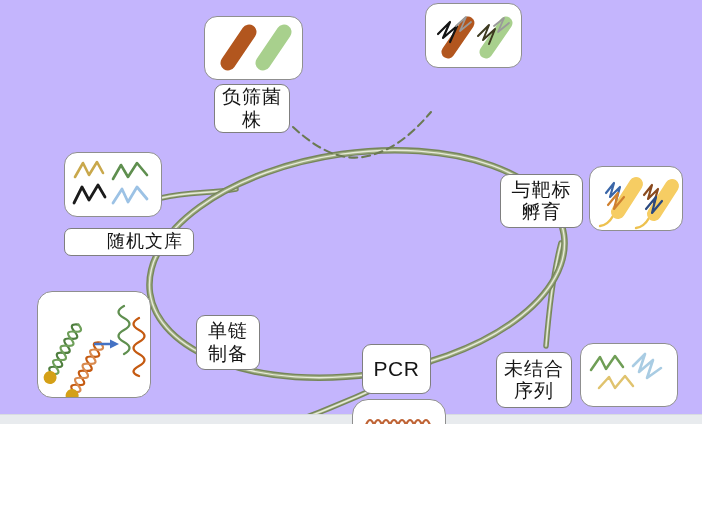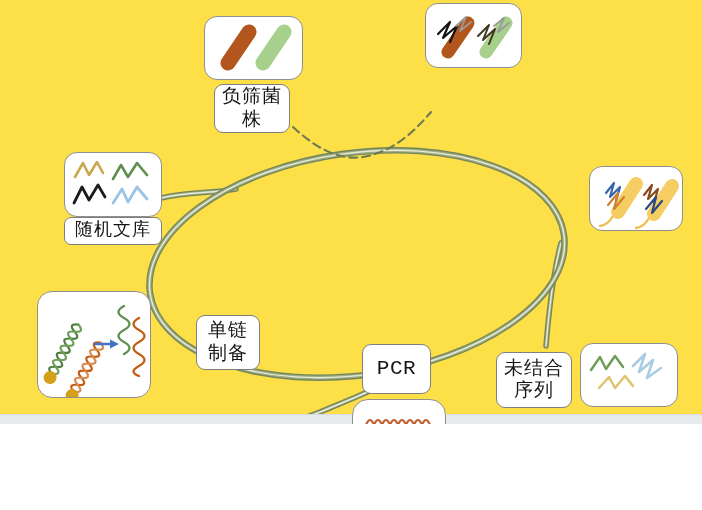--- a/index.html
+++ b/index.html
@@ -1,18 +1,18 @@
 <!DOCTYPE html>
 <html><head>
 <meta charset="utf-8">
 <style>
   html,body{margin:0;padding:0;background:#fff;}
   #stage{
-    position:relative;width:702px;height:424px;background:#fde047;
-    font-family:Liberation Mono, monospace;overflow:hidden;
+    position:relative;width:702px;height:424px;background:#c4b5fd;
+    font-family:Liberation Sans, sans-serif;overflow:hidden;
   }
   #cycle-svg{position:absolute;left:0;top:0;z-index:1;}
   .tube1{fill:none;stroke:#76865a;stroke-width:6.5;stroke-linecap:round;}
   .tube2{fill:none;stroke:#9dab80;stroke-width:3.8;stroke-linecap:round;}
   .tube3{fill:none;stroke:#e7ead9;stroke-width:1.4;stroke-linecap:round;}
   .dashed{fill:none;stroke:#6b7a52;stroke-width:2.1;stroke-dasharray:8 5;stroke-linecap:round;}
   .label-box{
     position:absolute;z-index:3;background:#fff;border:1.6px solid #7f7f7f;
     border-radius:9px;display:flex;flex-direction:column;align-items:center;
     justify-content:center;font-size:19px;color:#151515;line-height:1.18;
@@ -94,24 +94,28 @@
   </div>
 
   <div class="icon-box" style="left:64px;top:152px;width:96px;height:63px;">
     <svg width="96" height="63" viewBox="0 0 96 63">
       <path class="zig" d="M10 24 L18 10 L24 22 L32 9 L38 20" stroke="#c9a84c" stroke-width="2.6"></path>
       <path class="zig" d="M48 26 L56 12 L63 24 L72 10 L82 22" stroke="#5f8f4f" stroke-width="2.6"></path>
       <path class="zig" d="M9 50 L17 34 L24 47 L33 32 L40 44" stroke="#1b1b1b" stroke-width="2.8"></path>
       <path class="zig" d="M48 50 L57 36 L63 49 L72 34 L82 46" stroke="#9cc2e5" stroke-width="2.8"></path>
     </svg>
   </div>
-  <div class="label-box" style="left:64px;top:217px;width:96px;height:26px;font-size:18px;border-radius:7px;">
+  <div class="label-box" style="left:64px;top:228px;width:96px;height:26px;font-size:18px;border-radius:7px;padding-left:32px;">
     <span>随机文库</span>
   </div>
 
+  <div class="label-box" style="left:500px;top:174px;width:81px;height:52px;">
+    <span>与靶标</span>
+    <span>孵育</span>
+  </div>
   <div class="icon-box" style="left:589px;top:166px;width:92px;height:63px;">
     <svg width="92" height="63" viewBox="0 0 92 63">
       <path d="M23 49 Q18 58 10 59" fill="none" stroke="#edc14f" stroke-width="2.4" stroke-linecap="round"></path>
       <path d="M59 51 Q54 60 46 61" fill="none" stroke="#edc14f" stroke-width="2.4" stroke-linecap="round"></path>
       <line x1="28" y1="45" x2="46" y2="17" stroke="#f6cd63" stroke-width="14" stroke-linecap="round"></line>
       <line x1="64" y1="47" x2="82" y2="19" stroke="#f6cd63" stroke-width="14" stroke-linecap="round"></line>
       <path class="zig" d="M16 26 L24 16 L20 30 L30 20 L26 34" stroke="#3a66a8" stroke-width="2.2"></path>
       <path class="zig" d="M18 38 L28 26 L24 42 L34 30" stroke="#d0802e" stroke-width="2.2"></path>
       <path class="zig" d="M54 28 L62 18 L58 32 L68 22 L64 36" stroke="#8a4a1e" stroke-width="2.2"></path>
       <path class="zig" d="M56 42 L66 30 L62 46 L72 34" stroke="#2b4a80" stroke-width="2.2"></path>

